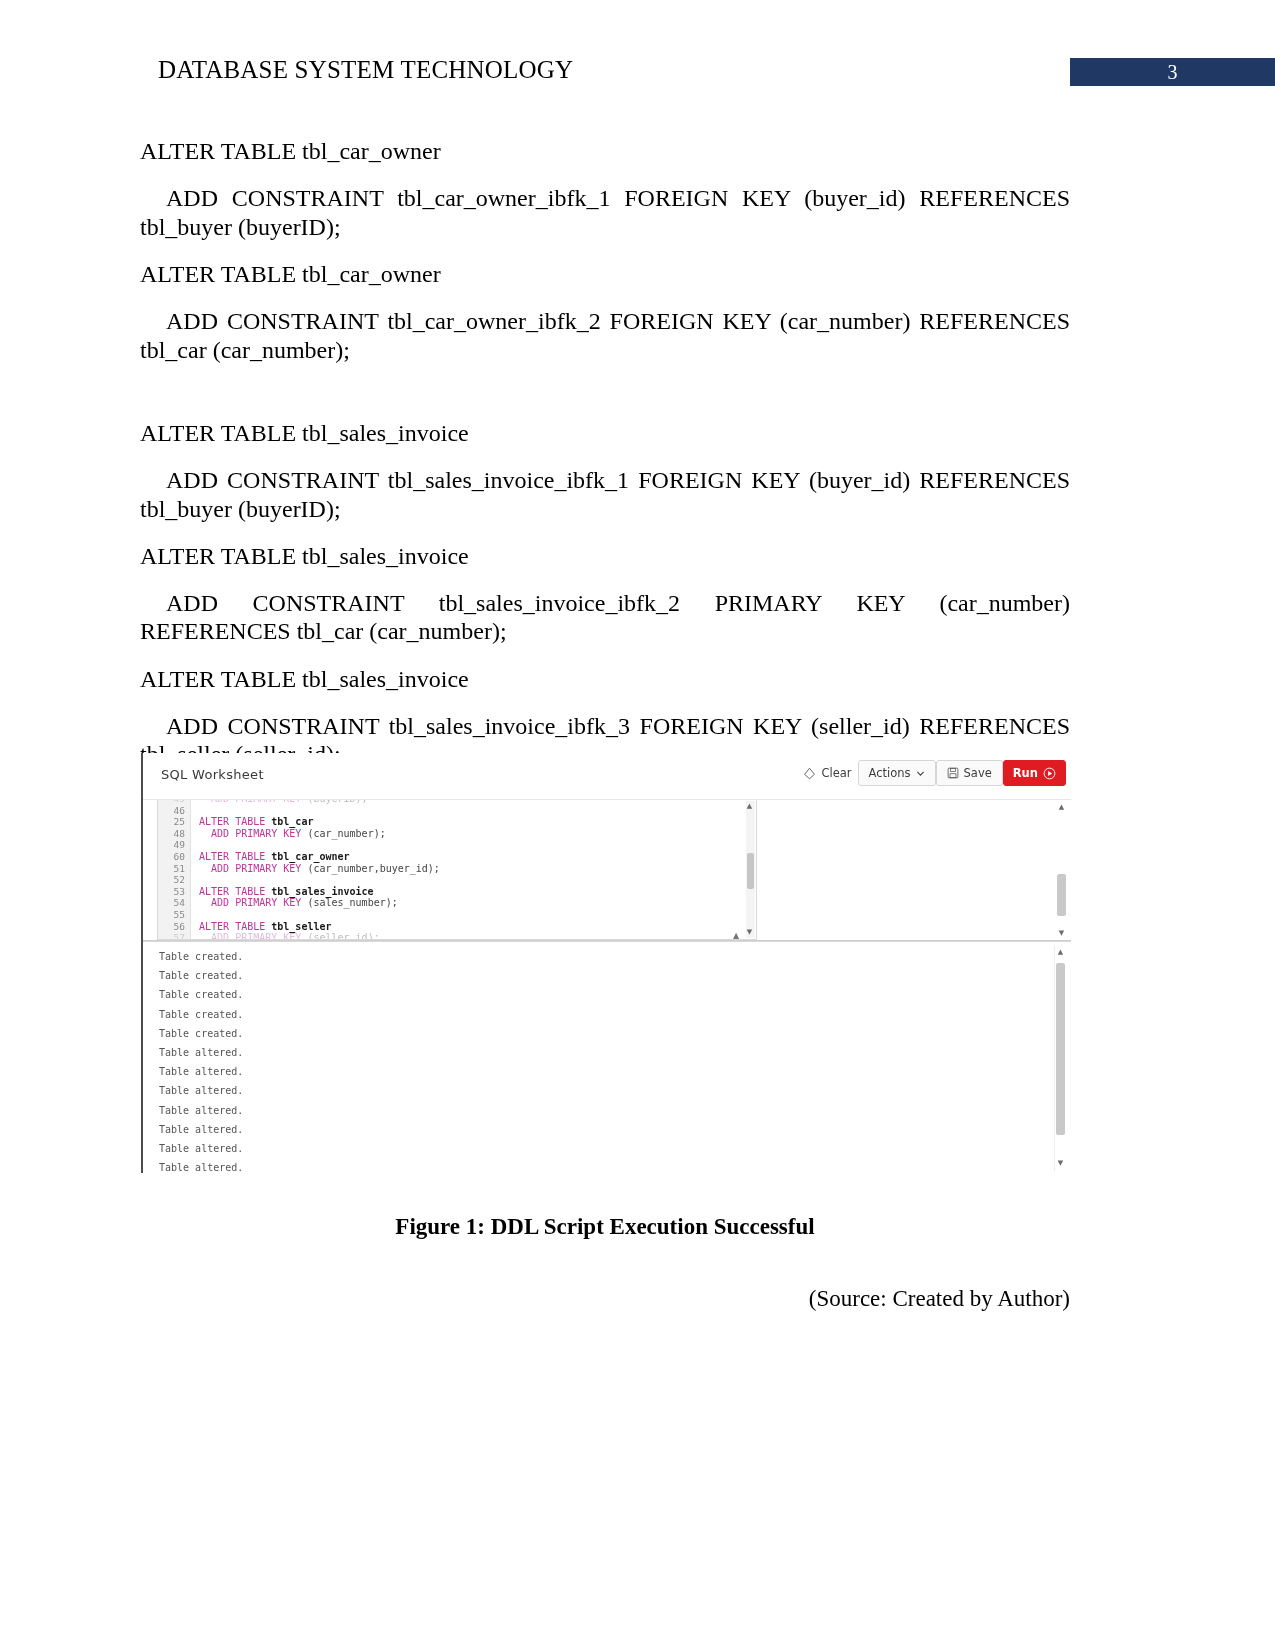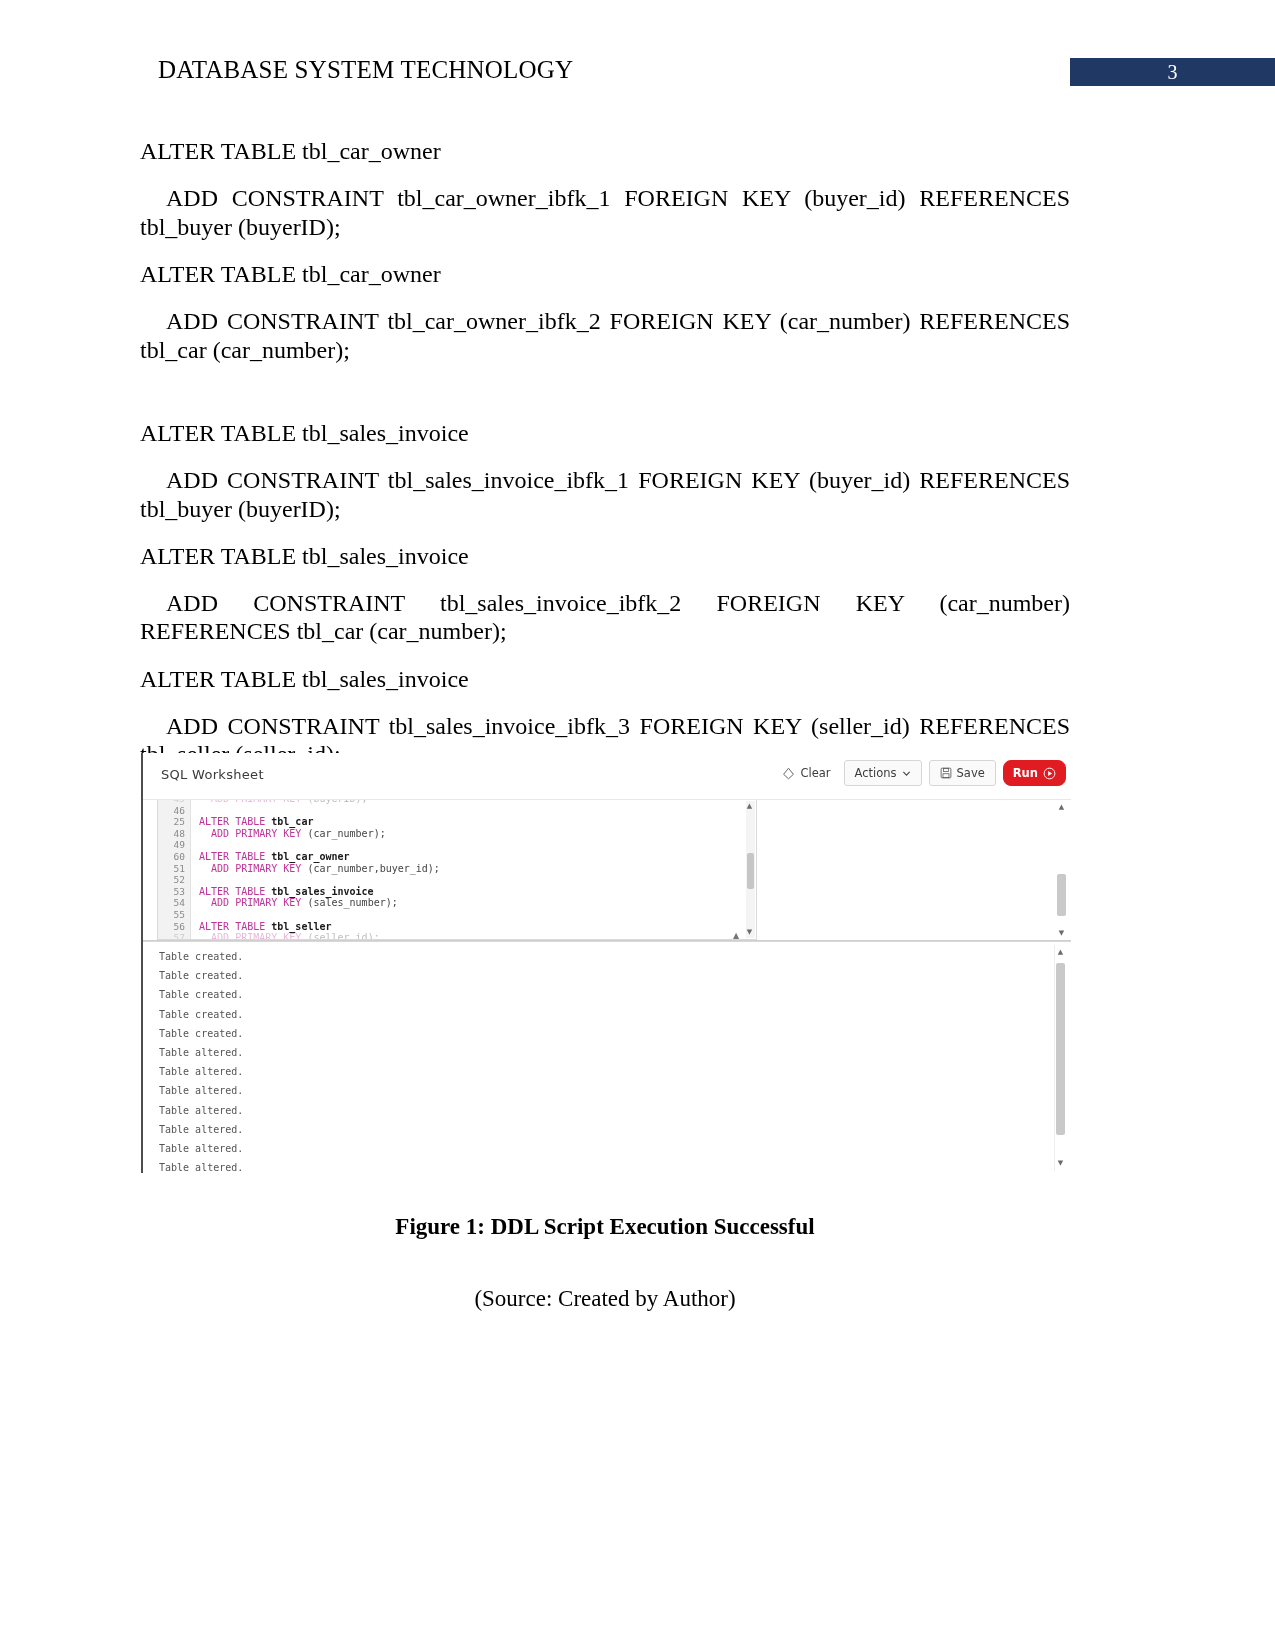--- a/index.html
+++ b/index.html
@@ -90,21 +90,20 @@
     font-size: 13px;
     color: #3a3a3a;
     letter-spacing: 0.3px;
   }
   .tb-right {
     position: absolute;
     right: 5px;
     top: 7px;
     display: flex;
     align-items: center;
-    gap: 7px;
   }
   .tb-btn {
     display: flex;
     align-items: center;
     gap: 5px;
     height: 26px;
     padding: 0 10px;
     font-size: 11.5px;
     color: #3d3d3d;
     background: #fafafa;
@@ -117,21 +116,20 @@
     background: transparent;
     border: none;
     padding: 0 6px;
   }
   .tb-btn.run {
     background: #e11b22;
     border-color: #e11b22;
     color: #ffffff;
     font-weight: bold;
     padding: 0 9px;
-    border-radius: 8px;
   }
   .ico { display: inline-block; line-height: 0; }
 
   
   .editor-wrap {
     position: relative;
     height: 140px;
     background: #ffffff;
     border-bottom: 1px solid #cfcfcf;
     overflow: hidden;
@@ -299,42 +297,42 @@
     width: 930px;
     text-align: center;
     font-size: 23px;
     font-weight: bold;
   }
   .fig-source {
     position: absolute;
     left: 140px;
     top: 1286px;
     width: 930px;
-    text-align: center;
+    text-align: right;
     font-size: 23px;
   }
 </style>
 </head>
 <body>
 
 <div class="page-header">
   <div class="header-title">DATABASE SYSTEM TECHNOLOGY</div>
   <div class="page-number-badge">3</div>
 </div>
 
 <div class="doc-body">
   <p class="para">ALTER TABLE tbl_car_owner</p>
   <p class="para indent">ADD CONSTRAINT tbl_car_owner_ibfk_1 FOREIGN KEY (buyer_id) REFERENCES tbl_buyer (buyerID);</p>
   <p class="para">ALTER TABLE tbl_car_owner</p>
   <p class="para indent">ADD CONSTRAINT tbl_car_owner_ibfk_2 FOREIGN KEY (car_number) REFERENCES tbl_car (car_number);</p>
   <div class="spacer-block"></div>
   <p class="para">ALTER TABLE tbl_sales_invoice</p>
   <p class="para indent">ADD CONSTRAINT tbl_sales_invoice_ibfk_1 FOREIGN KEY (buyer_id) REFERENCES tbl_buyer (buyerID);</p>
   <p class="para">ALTER TABLE tbl_sales_invoice</p>
-  <p class="para indent">ADD CONSTRAINT tbl_sales_invoice_ibfk_2 FOREIGN KEY (car_number) REFERENCES tbl_car (car_number);</p>
+  <p class="para indent">ADD CONSTRAINT tbl_sales_invoice_ibfk_2 PRIMARY KEY (car_number) REFERENCES tbl_car (car_number);</p>
   <p class="para">ALTER TABLE tbl_sales_invoice</p>
   <p class="para indent">ADD CONSTRAINT tbl_sales_invoice_ibfk_3 FOREIGN KEY (seller_id) REFERENCES tbl_seller (seller_id);</p>
 </div>
 
 <div class="figure-shot">
 
   <div class="ws-toolbar">
     <div class="ws-title">SQL Worksheet</div>
     <div class="tb-right">
 

